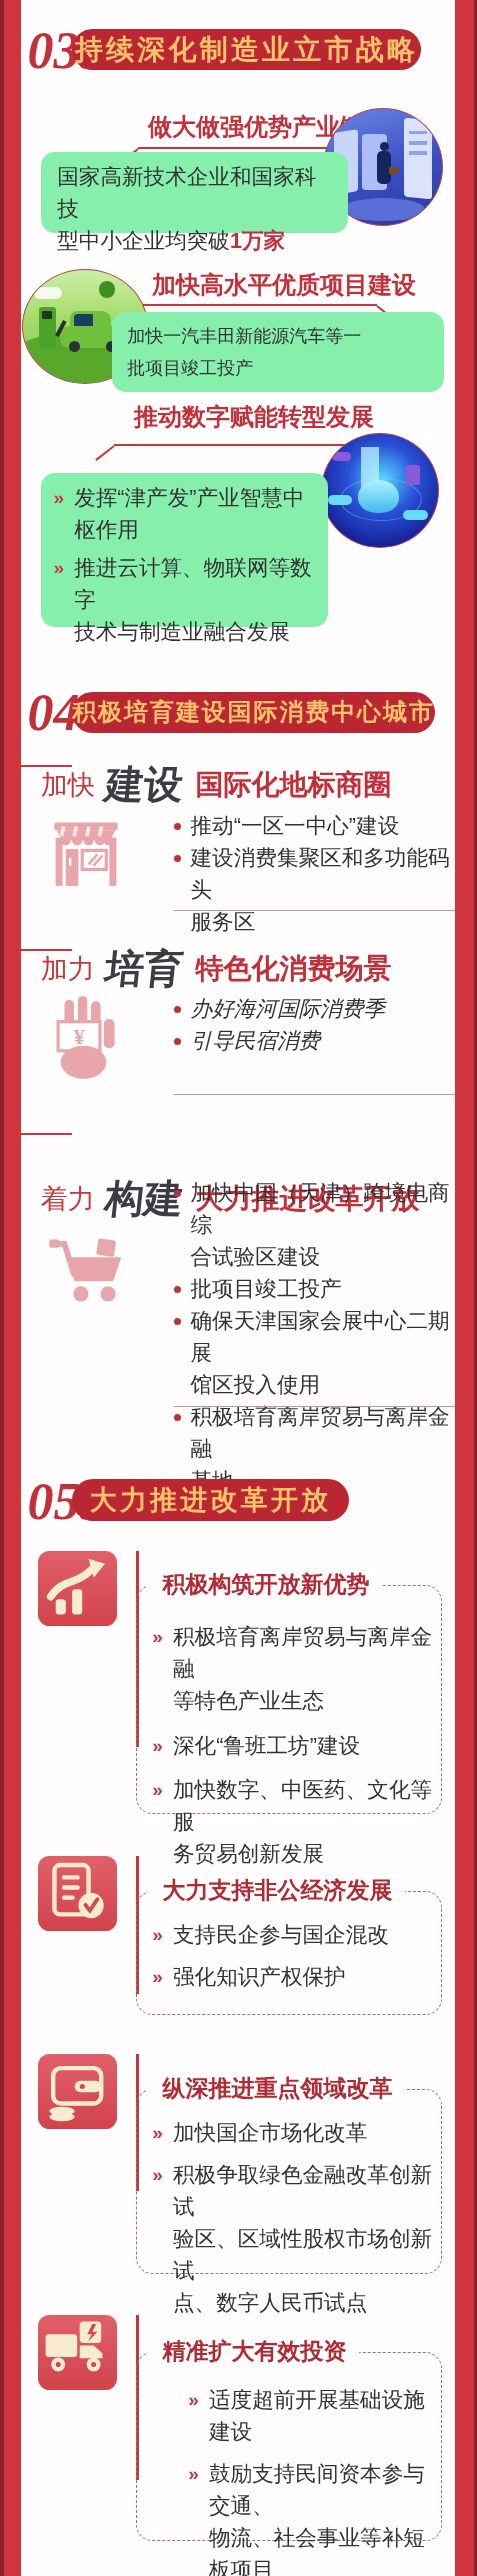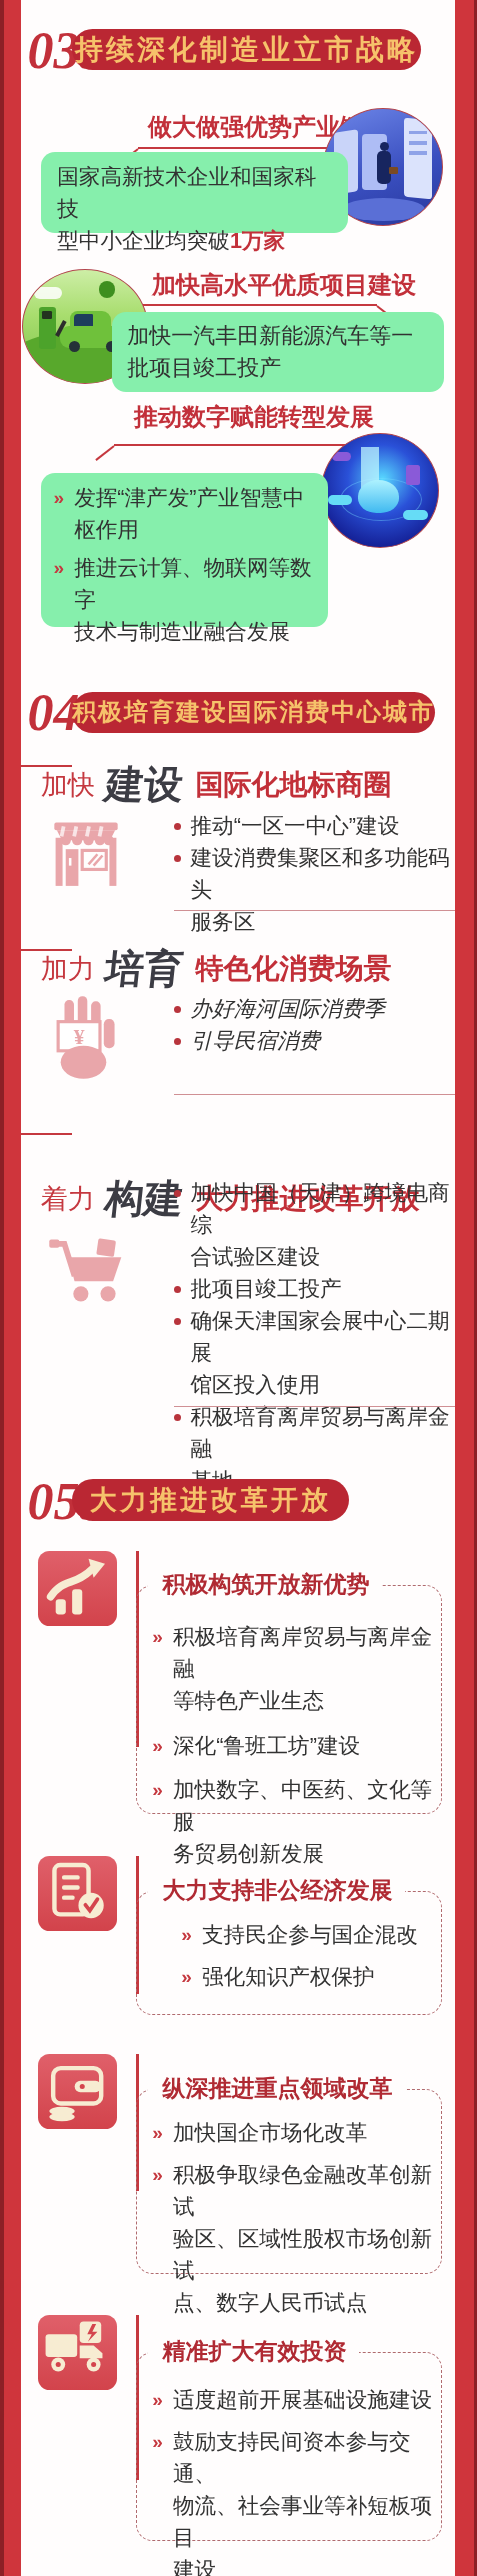--- a/index.html
+++ b/index.html
@@ -88,21 +88,21 @@
       <div style="left:47px;top:41px;width:41px;height:19px;background:#6fc13b;border-radius:7.6px 9px 0 0;"></div>
       <div style="left:51px;top:44px;width:19px;height:12.7px;background:#1d3d5c;border-radius:3.8px 1.3px 0 0;"></div>
       <div style="left:37px;top:56px;width:67px;height:21.6px;background:#6fc13b;border-radius:9px;"></div>
       <div style="left:46px;top:71px;width:11.4px;height:11.4px;border-radius:50%;background:#253238;"></div>
       <div style="left:83px;top:71px;width:11.4px;height:11.4px;border-radius:50%;background:#253238;"></div>
       <div style="left:36px;top:50px;width:3.8px;height:16.5px;background:#2c2c2c;transform:rotate(28deg);"></div>
     </div>
     <div class="rh" style="left:131px;top:271px;">加快高水平优质项目建设</div>
     <div class="hl" style="left:122px;top:304px;width:234px;"></div>
     <div class="kick kr" style="left:356px;top:305px;"></div>
-    <div class="pinkbox" style="left:91px;top:312px;width:332px;height:80px;padding:8.3px 15.2px;box-sizing:border-box;font-size:22px;line-height:32px;">
+    <div class="pinkbox" style="left:91px;top:312px;width:332px;height:80px;padding:8.3px 15.2px;box-sizing:border-box;font-size:18px;line-height:32px;">
       <span class="tx">加快一汽丰田新能源汽车等一
 批项目竣工投产</span>
     </div>
 
     <div class="rh" style="left:113px;top:403px;">推动数字赋能转型发展</div>
     <div class="hl" style="left:93px;top:444px;width:301px;"></div>
     <div class="kick kl" style="left:70px;top:445px;"></div>
     <div class="circle" style="left:300px;top:433px;width:116px;height:113px;background:radial-gradient(circle at 52% 40%, #58d9ff 0%, #2a51d8 38%, #16249b 72%, #0e1668 100%);">
       <div style="left:18px;top:44px;width:80px;height:41px;border:1.9px solid rgba(120,220,255,.4);border-radius:50%;"></div>
       <div style="left:39px;top:12.7px;width:18px;height:41px;background:rgba(190,245,255,.75);"></div>
@@ -274,21 +274,21 @@
         <svg width="79" height="75" viewBox="0 0 125 118">
           <rect x="26" y="14" width="54" height="78" rx="9" fill="none" stroke="#f7ecd2" stroke-width="7"></rect>
           <rect x="38" y="30" width="28" height="7" rx="3" fill="#f7ecd2"></rect>
           <rect x="38" y="46" width="28" height="7" rx="3" fill="#f7ecd2"></rect>
           <rect x="38" y="62" width="20" height="7" rx="3" fill="#f7ecd2"></rect>
           <circle cx="84" cy="78" r="20" fill="#f7ecd2"></circle>
           <polyline points="75,77 82,86 94,68" fill="none" stroke="#d4454d" stroke-width="6" stroke-linecap="round"></polyline>
         </svg>
       </div>
       <div class="vline" style="height:138px;"></div>
-      <div class="dbox" style="top:35px;height:124px;padding-left:29px;">
+      <div class="dbox" style="top:35px;height:124px;">
         <div class="c5head">大力支持非公经济发展</div>
         <div class="dlist" style="padding-top:27px;">
           <div class="bi" style="margin-bottom:10.2px;">
               <span class="gm">»</span>
               <span class="bt">支持民企参与国企混改</span>
             </div>
           <div class="bi">
               <span class="gm">»</span>
               <span class="bt">强化知识产权保护</span>
             </div>
@@ -331,21 +331,21 @@
           <rect x="66" y="10" width="34" height="34" rx="6" fill="#f7ecd2"></rect>
           <polygon points="86,14 78,30 85,30 79,42 94,26 86,26 92,14" fill="#d4454d"></polygon>
           <path d="M66,48 h22 l14,12 v8 h-36 z" fill="#f7ecd2"></path>
           <circle cx="32" cy="78" r="11" fill="#f7ecd2"></circle>
             <circle cx="32" cy="78" r="4" fill="#d4454d"></circle>
           <circle cx="88" cy="78" r="11" fill="#f7ecd2"></circle>
             <circle cx="88" cy="78" r="4" fill="#d4454d"></circle>
         </svg>
       </div>
       <div class="vline" style="height:165px;"></div>
-      <div class="dbox" style="top:37px;height:189px;">
+      <div class="dbox" style="top:37px;height:189px;padding-left:36px;">
         <div class="c5head">精准扩大有效投资</div>
         <div class="dlist" style="padding-top:30.5px;">
           <div class="bi" style="margin-bottom:10.2px;">
               <span class="gm">»</span>
               <span class="bt">适度超前开展基础设施建设</span>
             </div>
           <div class="bi">
               <span class="gm">»</span>
               <span class="bt">鼓励支持民间资本参与交通、
 物流、社会事业等补短板项目

